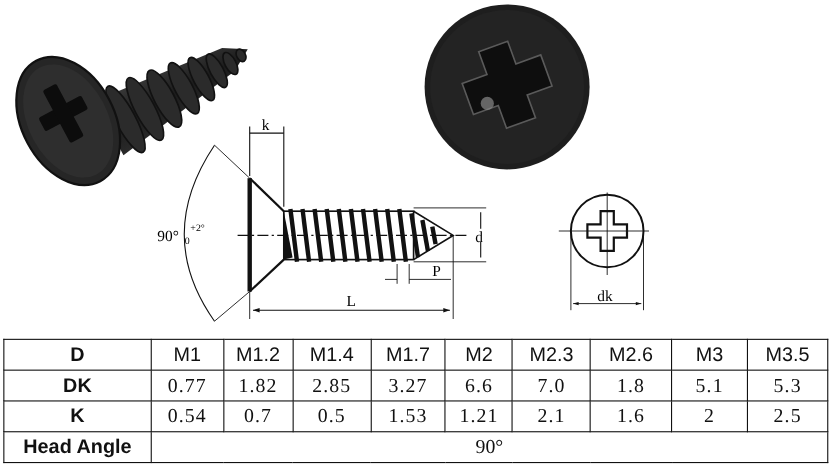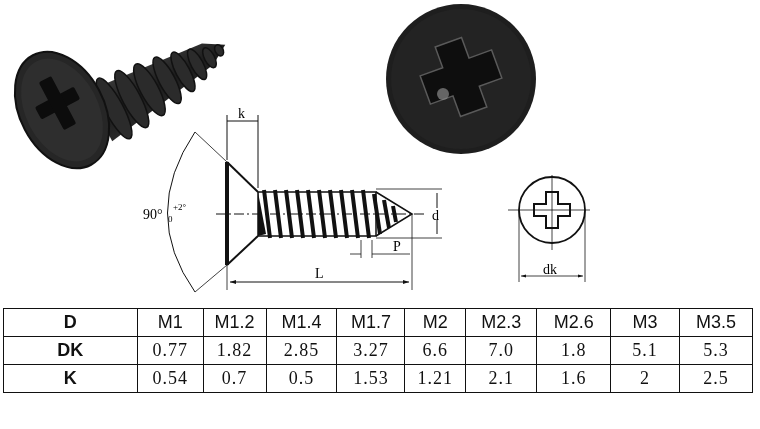--- a/index.html
+++ b/index.html
@@ -193,14 +193,18 @@
     <td class="num">0.54</td>
     <td class="num">0.7</td>
     <td class="num">0.5</td>
     <td class="num">1.53</td>
     <td class="num">1.21</td>
     <td class="num">2.1</td>
     <td class="num">1.6</td>
     <td class="num">2</td>
     <td class="num">2.5</td>
   </tr>
+  <tr>
+    <td class="hdr">Head Angle</td>
+    <td class="angle" colspan="9">90°</td>
+  </tr>
 </tbody>
   </table>
 
 </body></html>

